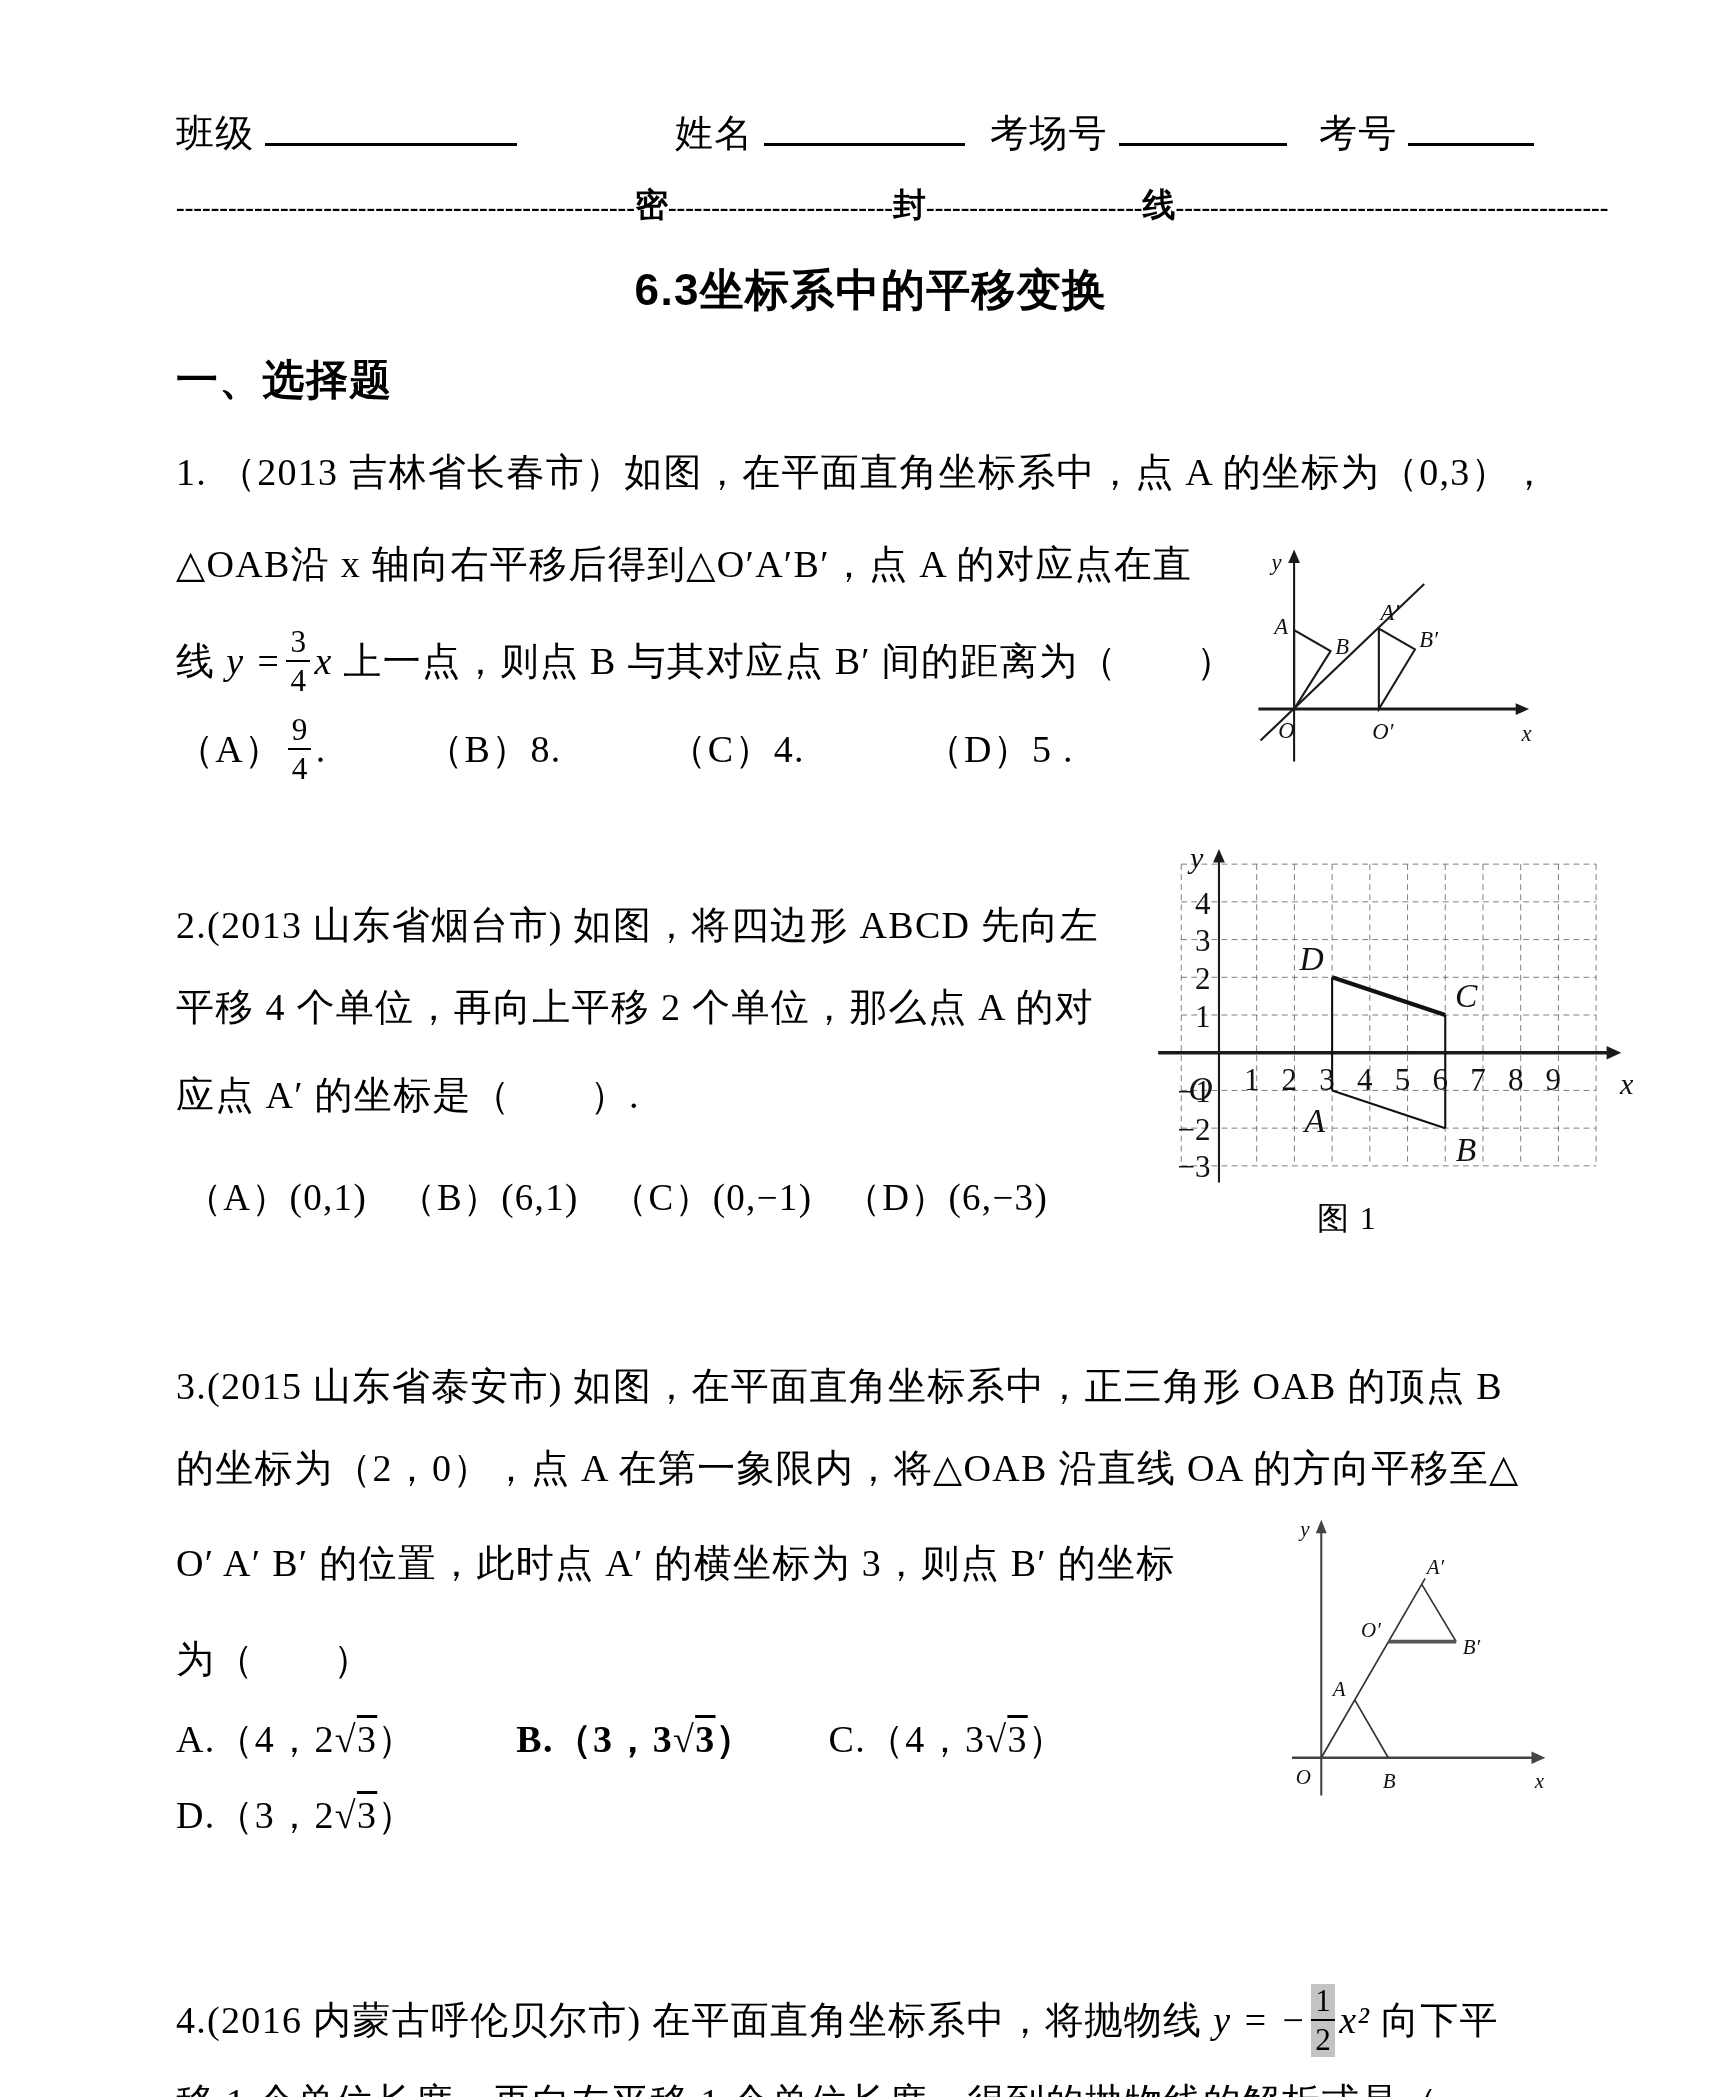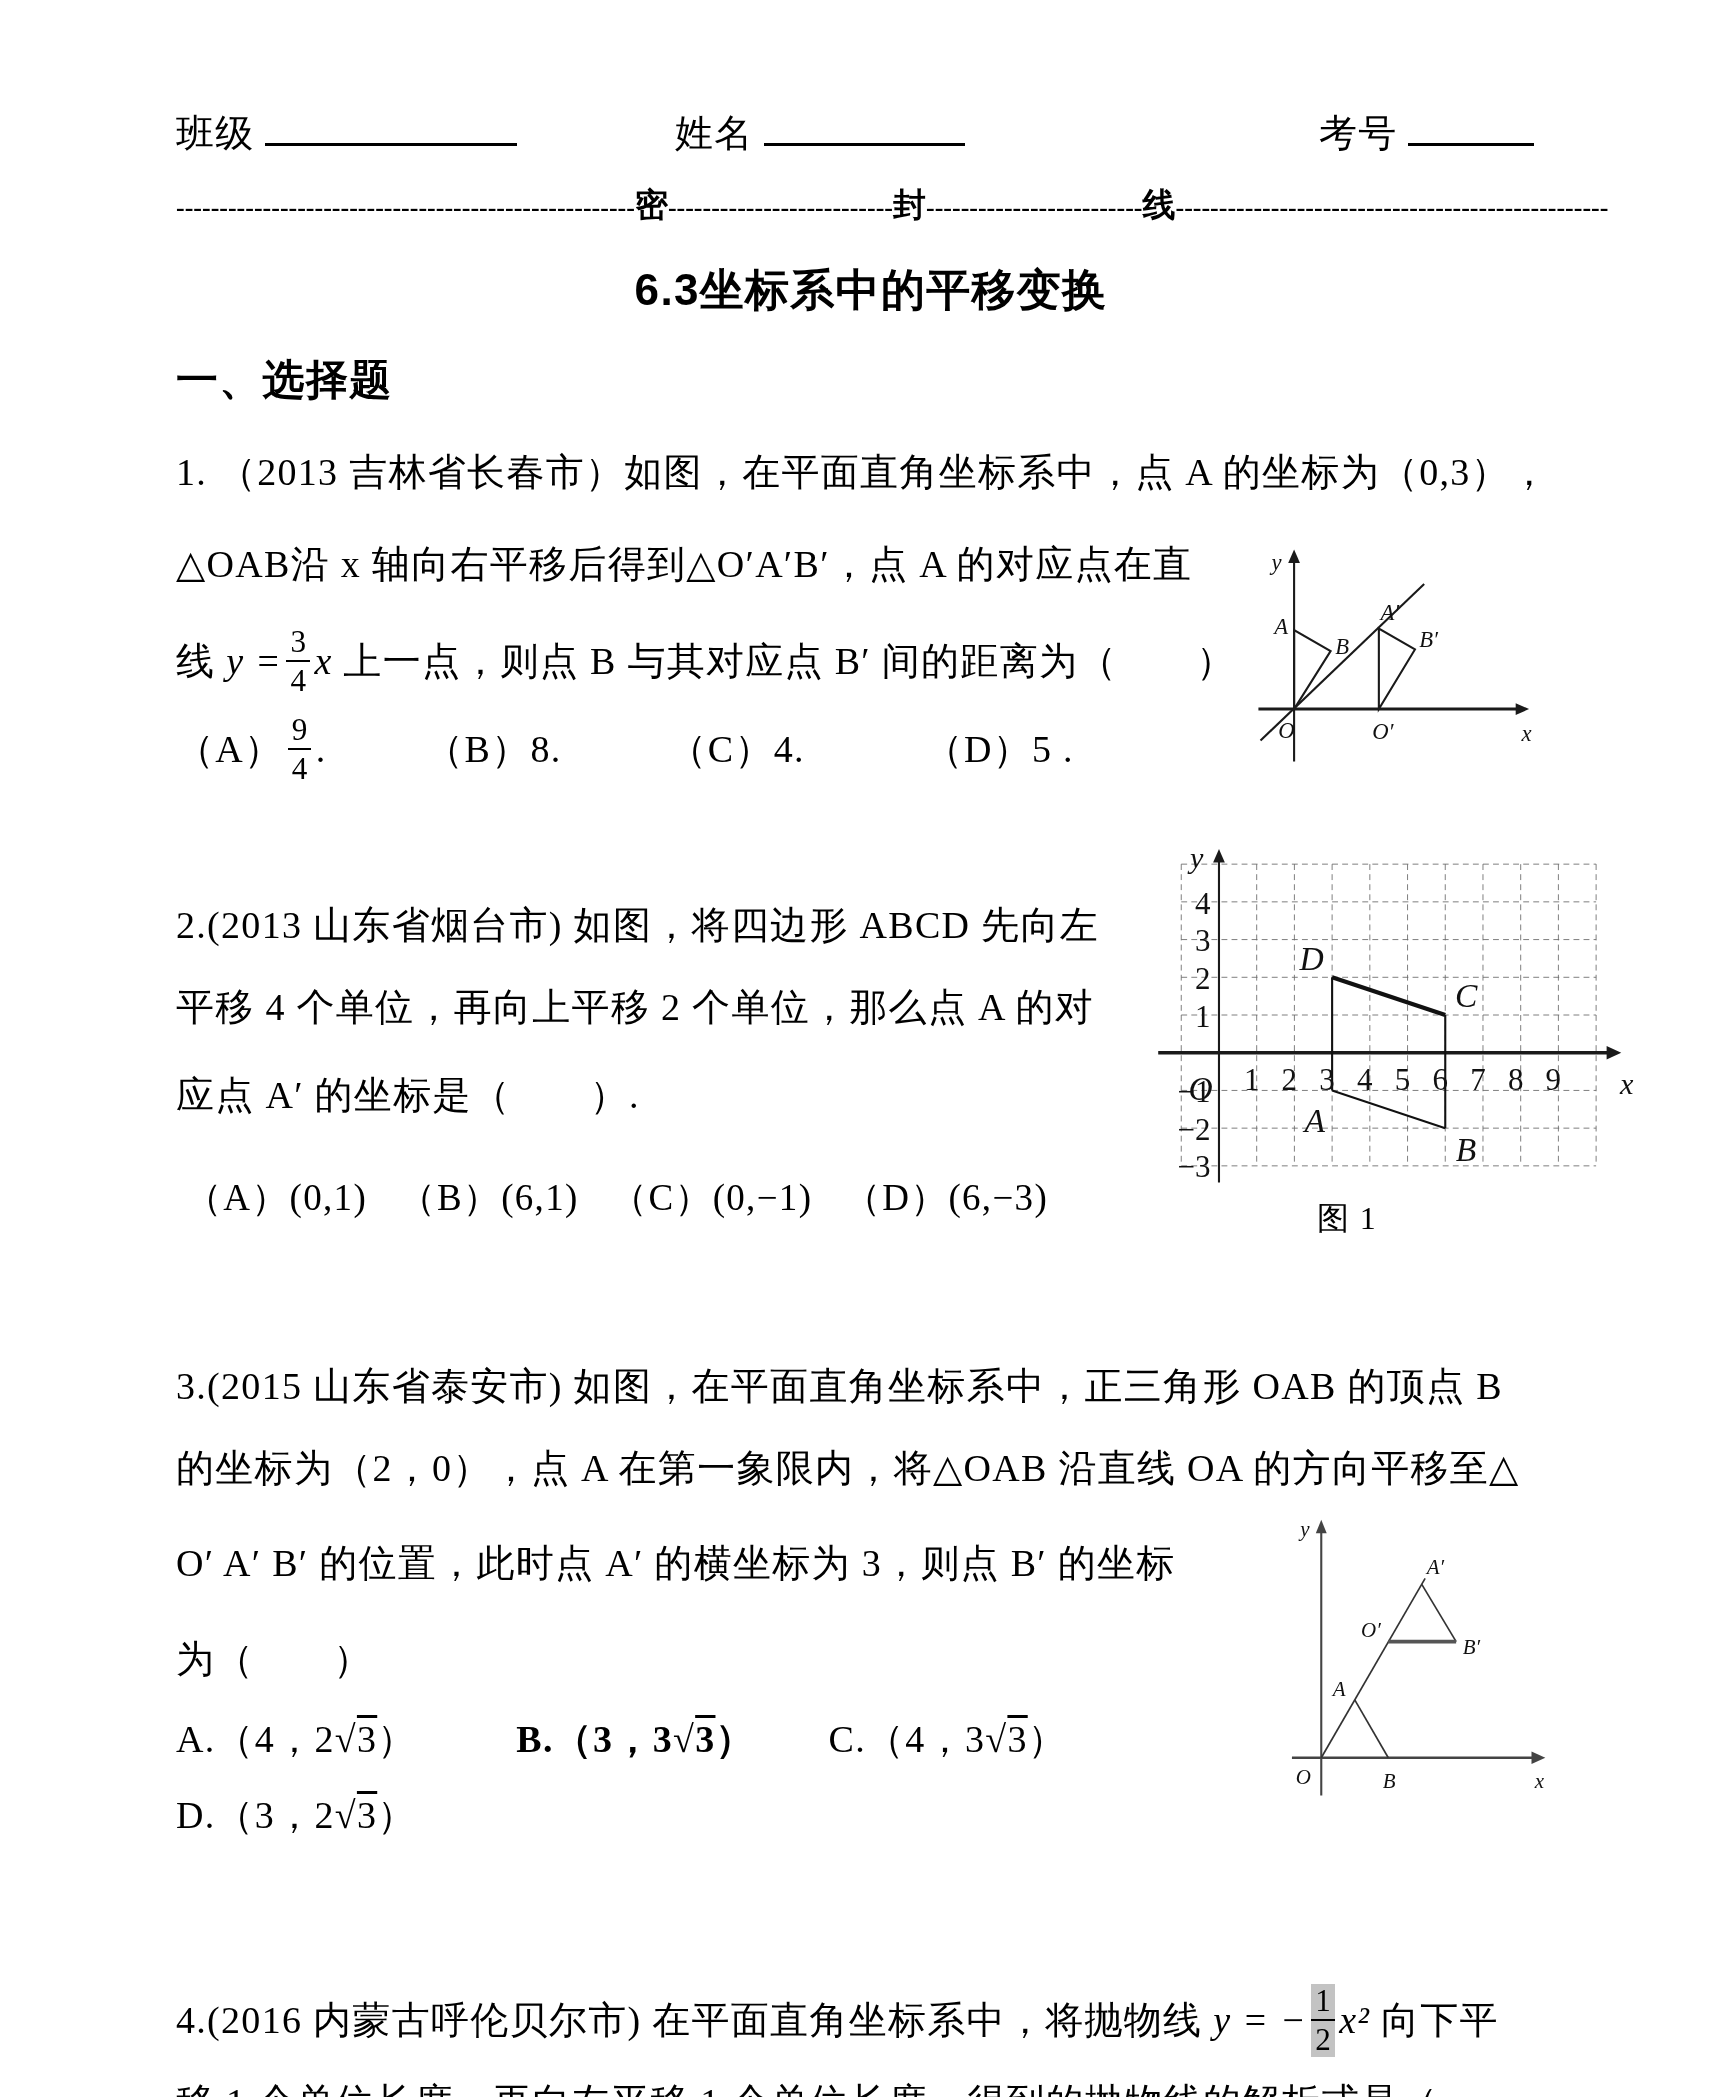--- a/index.html
+++ b/index.html
@@ -28,20 +28,24 @@
 
 <div id="page">
 
   <div class="t" style="left:176px;top:107px;">
     <span>班级</span>
     <span class="blank" style="width:252px;"></span>
   </div>
   <div class="t" style="left:675px;top:107px;">
     <span>姓名</span>
     <span class="blank" style="width:201px;"></span>
+  </div>
+  <div class="t" style="left:990px;top:107px;">
+    <span>考场号</span>
+    <span class="blank" style="width:168px;"></span>
   </div>
   <div class="t" style="left:1319px;top:107px;">
     <span>考号</span>
     <span class="blank" style="width:126px;"></span>
   </div>
 
   <div class="t seal" style="left:176px;top:185px;">
     <span>-----------------------------------------------------</span><span style="font-size:33px;">密</span><span>--------------------------</span><span style="font-size:33px;">封</span><span>-------------------------</span><span style="font-size:33px;">线</span><span>--------------------------------------------------</span>
   </div>
 

